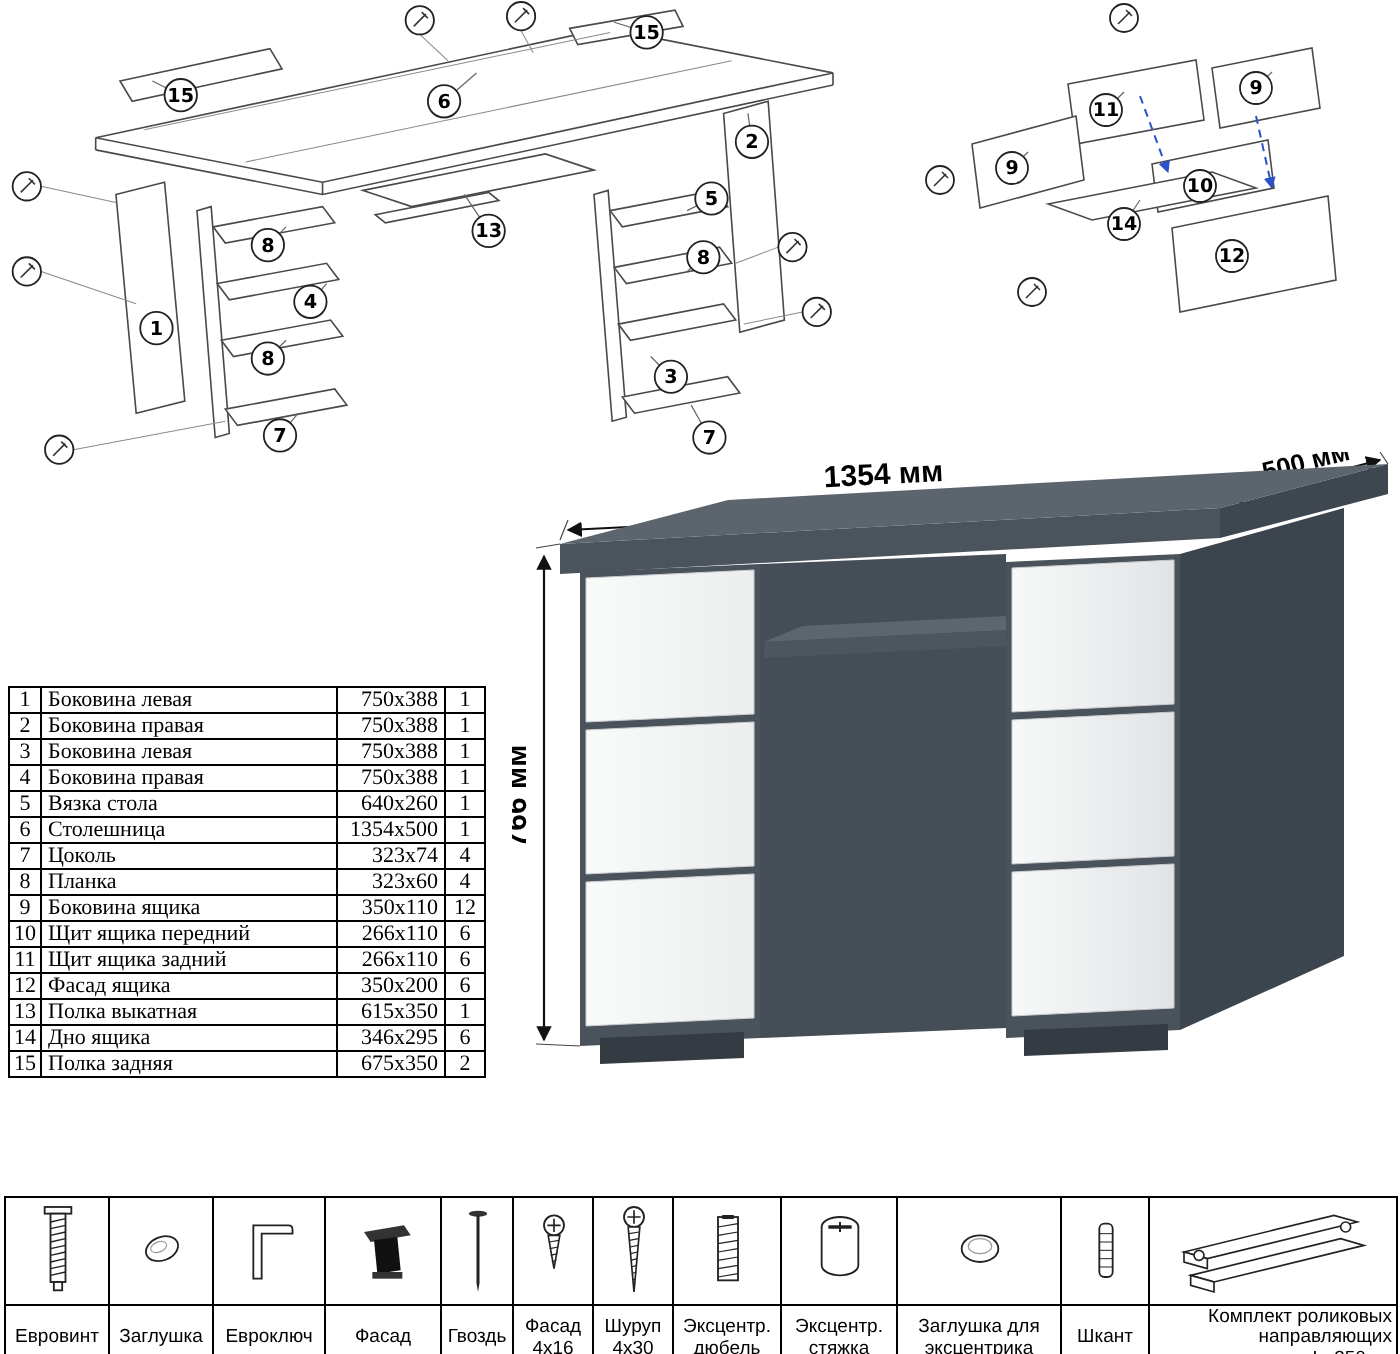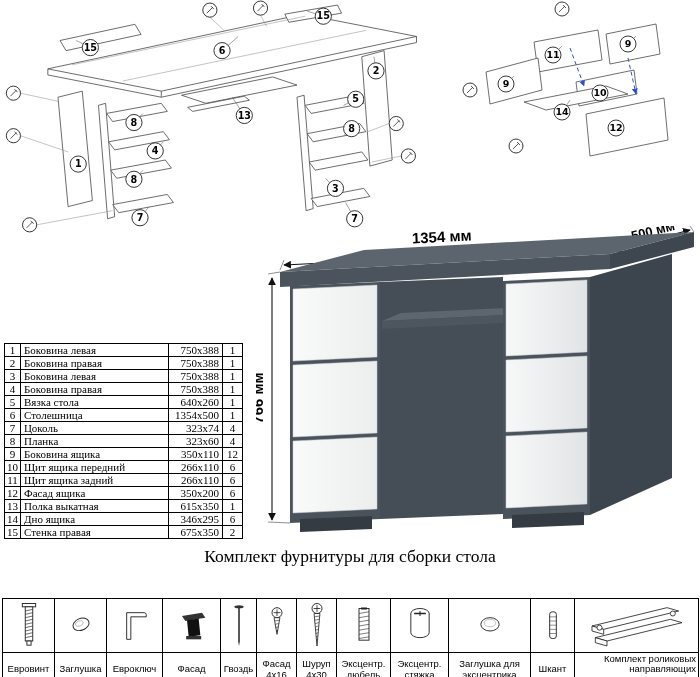--- a/index.html
+++ b/index.html
@@ -416,21 +416,21 @@
           <td class="pt-qty">1</td>
         </tr>
         <tr>
           <td class="pt-num">14</td>
           <td class="pt-name">Дно ящика</td>
           <td class="pt-size">346x295</td>
           <td class="pt-qty">6</td>
         </tr>
         <tr>
           <td class="pt-num">15</td>
-          <td class="pt-name">Стенка правая</td>
+          <td class="pt-name">Полка задняя</td>
           <td class="pt-size">675x350</td>
           <td class="pt-qty">2</td>
         </tr>
       </tbody>
   </table>
 
   <div id="desk-render">
     <svg viewBox="0 0 444 320">
       <defs>
         <marker id="arr" viewBox="0 0 10 10" refX="9" refY="5" markerWidth="7" markerHeight="7" orient="auto-start-reverse">
@@ -482,21 +482,20 @@
 
         <polygon points="334,51 416,28 416,252 334,289" fill="#3c444d"></polygon>
 
         <polygon points="24,46 108,24 438,6 354,28" fill="#5c646d"></polygon>
         <polygon points="24,46 354,28 354,43 24,61" fill="#4b535c"></polygon>
         <polygon points="354,28 438,6 438,21 354,43" fill="#3e4650"></polygon>
       </g>
     </svg>
   </div>
 
-  <div class="hw-title">Комплект фурнитуры для сборки стола</div>
   <table class="hw-table">
     <colgroup>
       <col style="width:52px">
         <col style="width:52px">
         <col style="width:56px">
         <col style="width:58px">
       <col style="width:36px">
         <col style="width:40px">
         <col style="width:40px">
         <col style="width:54px">

